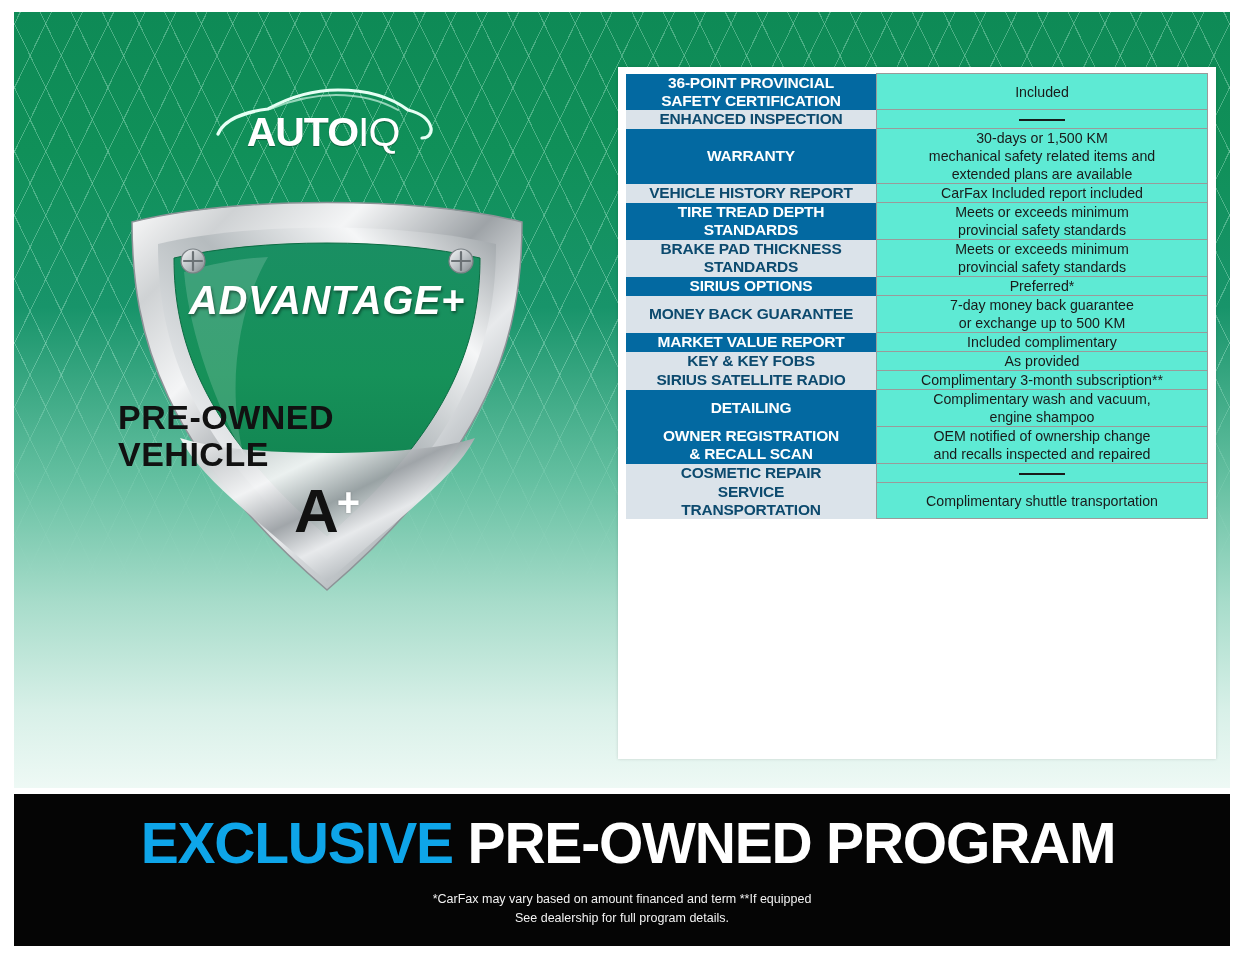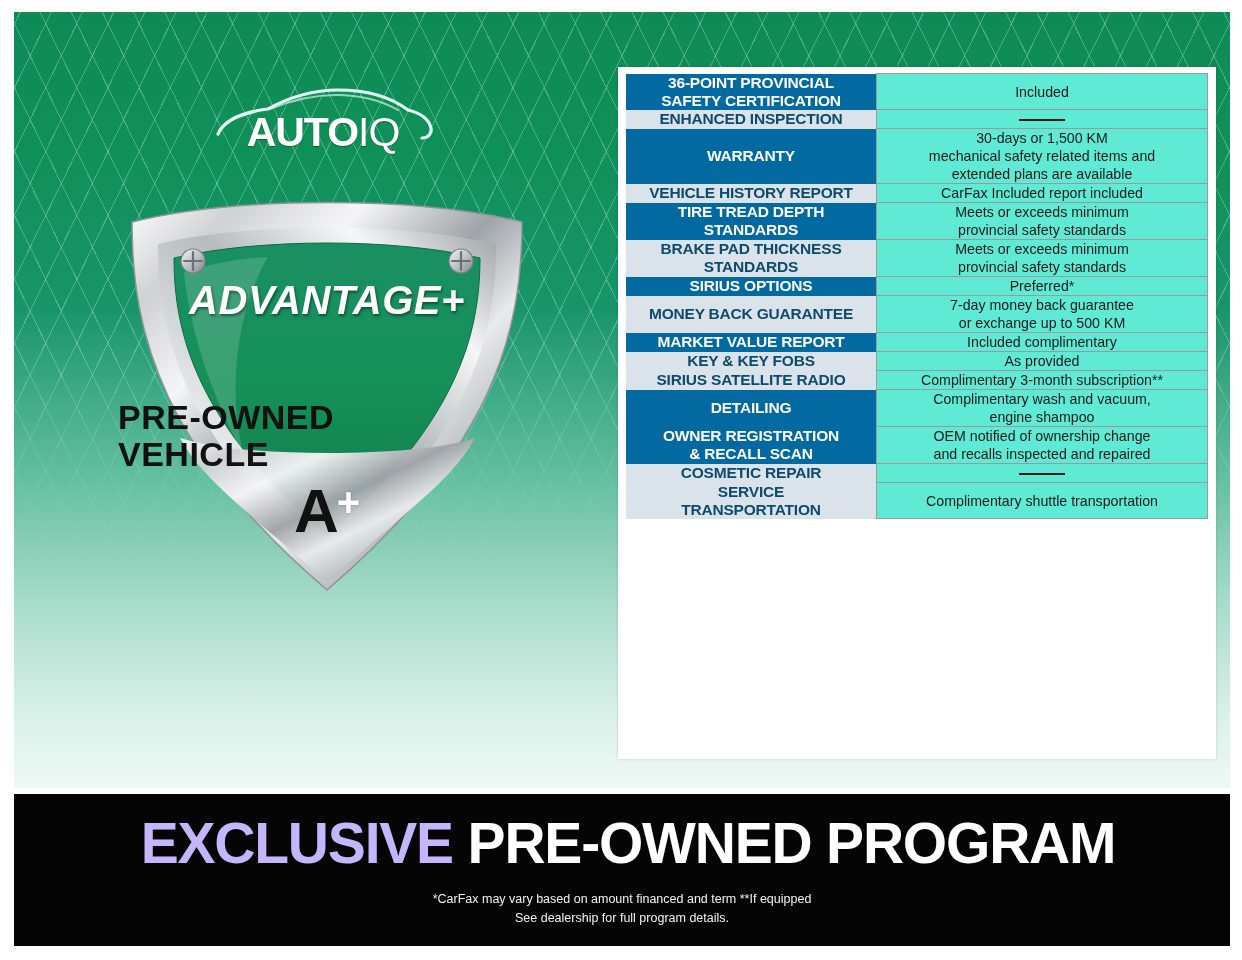--- a/index.html
+++ b/index.html
@@ -214,21 +214,21 @@
     left:0; top:18px; width:1216px;
     text-align:center;
     font-family:"Liberation Sans", sans-serif;
     font-weight:700;
     font-size:57px;
     line-height:62px;
     letter-spacing:-1.2px;
     white-space:nowrap;
     color:#ffffff;
   }
-  .banner-title .hl { color:#c4b5fd;margin-left:12px; }
+  .banner-title .hl { color:#0ea5e9;margin-left:12px; }
   .banner-sub {
     position:absolute;
     left:0; top:96px; width:1216px;
     text-align:center;
     font-family:"Liberation Sans", sans-serif;
     font-weight:400;
     font-size:12.5px;
     line-height:19px;
     color:#f2f2f2;
   }

